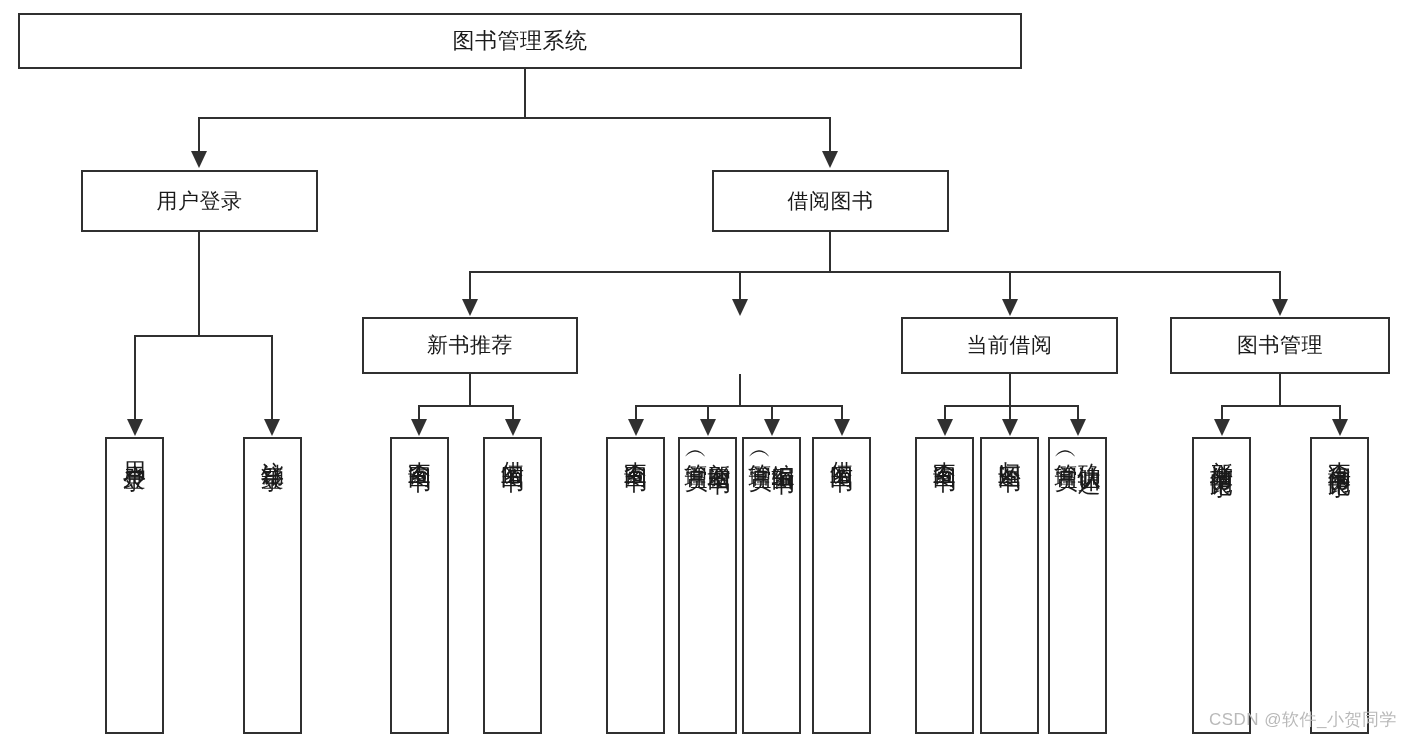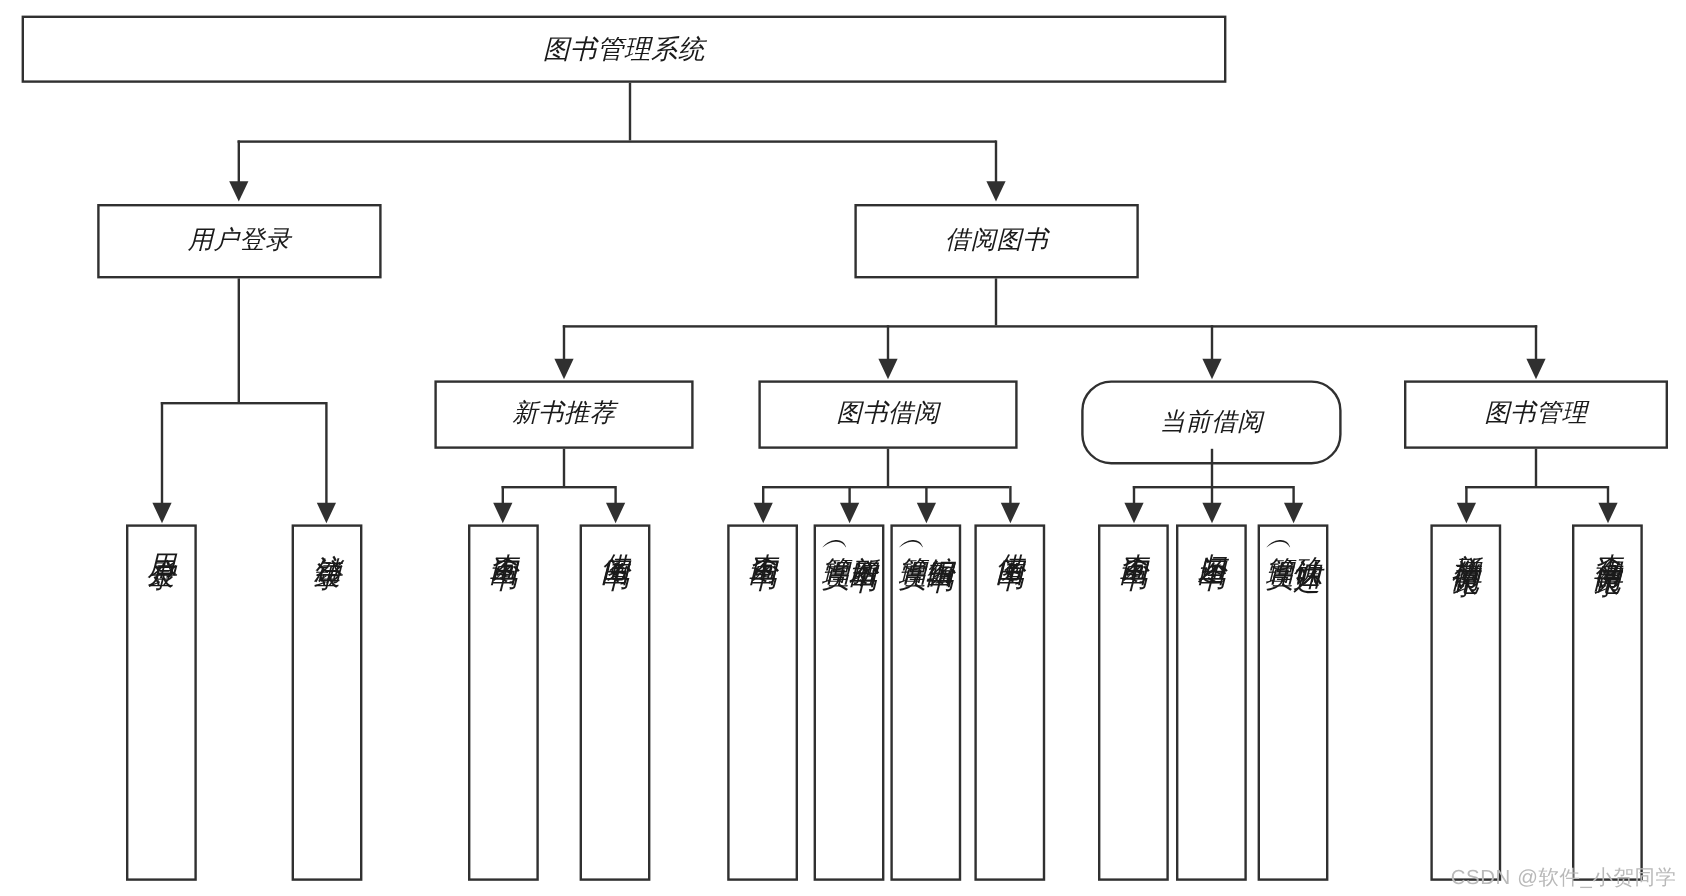--- a/index.html
+++ b/index.html
@@ -17,21 +17,20 @@
   }
   .node {
     position: absolute;
     box-sizing: border-box;
     border: 2px solid #303030;
     background: #ffffff;
     display: flex;
     align-items: center;
     justify-content: center;
     color: #1a1a1a;
-    font-style: italic;
   }
   .node .lbl {
     display: block;
     text-align: center;
     line-height: 1.18;
     letter-spacing: 0.5px;
   }
   
   .h-node .lbl {
     font-size: 21px;
@@ -63,21 +62,21 @@
     position: absolute;
     width: 0;
     height: 0;
     border-left: 8px solid transparent;
     border-right: 8px solid transparent;
     border-top: 17px solid #303030;
   }
   #watermark {
     position: absolute;
     right: 8px;
-    bottom: 4px;
+    bottom: 16px;
     font-size: 17px;
     color: #b9b9b9;
     font-family: "Liberation Sans", "DejaVu Sans", sans-serif;
     letter-spacing: 0.5px;
     white-space: nowrap;
     pointer-events: none;
   }
 </style>
 </head>
 <body>
@@ -120,24 +119,21 @@
   <div class="ln v" style="left:739px; top:271px; height:29px;"></div>
   <div class="arrow" style="left:732px; top:299px;"></div>
   <div class="ln v" style="left:1009px; top:271px; height:29px;"></div>
   <div class="arrow" style="left:1002px; top:299px;"></div>
   <div class="ln v" style="left:1279px; top:271px; height:29px;"></div>
   <div class="arrow" style="left:1272px; top:299px;"></div>
 
   <div class="node h-node" style="left:362px; top:317px; width:216px; height:57px;">
     <span class="lbl">新书推荐</span>
   </div>
-  <div class="node h-node" style="left:632px; top:317px; width:216px; height:57px;">
-    <span class="lbl">图书借阅</span>
-  </div>
-  <div class="node h-node" style="left:901px; top:317px; width:217px; height:70px;border-radius:25px;">
+  <div class="node h-node" style="left:901px; top:317px; width:217px; height:57px;">
     <span class="lbl">当前借阅</span>
   </div>
   <div class="node h-node" style="left:1170px; top:317px; width:220px; height:57px;">
     <span class="lbl">图书管理</span>
   </div>
 
   <div class="ln v" style="left:469px; top:374px; height:31px;"></div>
   <div class="ln h" style="left:418px; top:405px; width:95px;"></div>
   <div class="ln v" style="left:418px; top:405px; height:15px;"></div>
   <div class="arrow" style="left:411px; top:419px;"></div>

